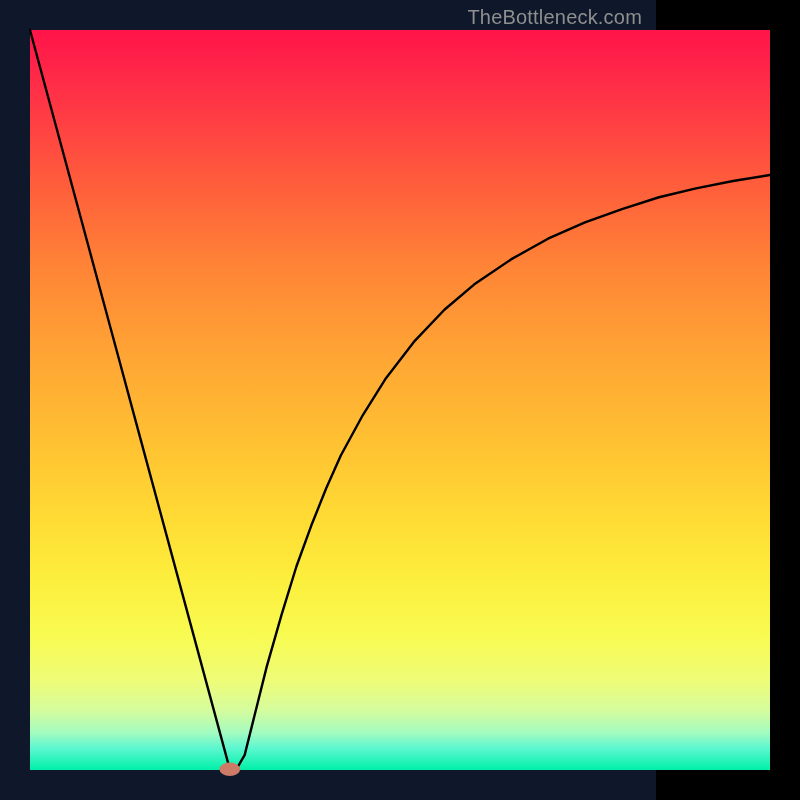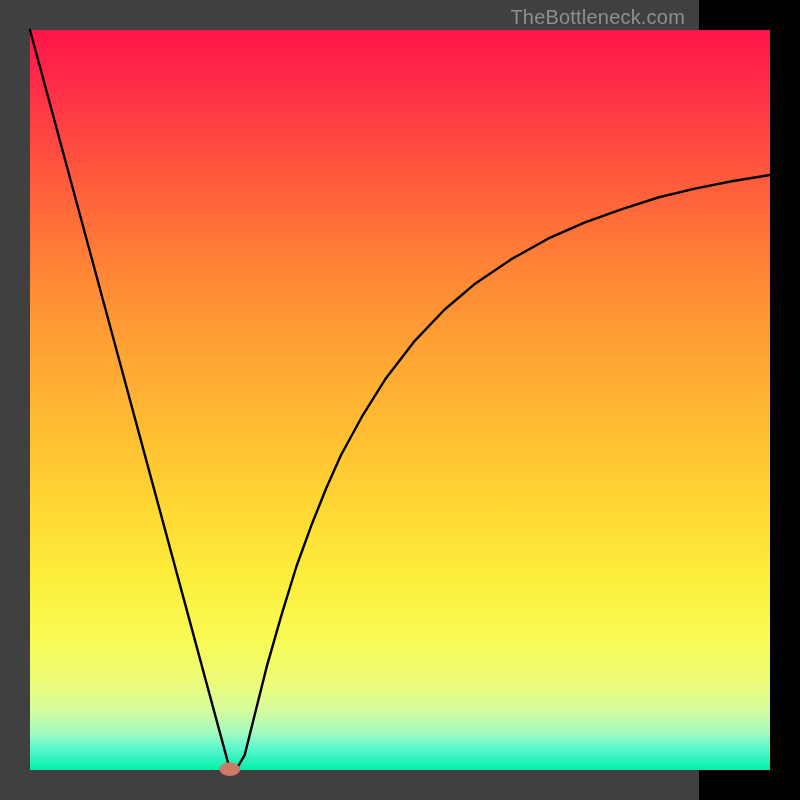--- a/index.html
+++ b/index.html
@@ -8,22 +8,21 @@
     width: 800px;
     height: 800px;
     overflow: hidden;
     background: #000;
     font-family: Arial, Helvetica, sans-serif;
   }
   .frame {
     position: relative;
     width: 656px;
     height: 800px;
-    background: #404040;
-    padding-left: 43px;
+    background: #0f172a;
   }
   .plot {
     position: absolute;
     left: 30px;
     top: 30px;
     width: 740px;
     height: 740px;
     
     background: linear-gradient(to bottom,
       #ff1449 0%,

